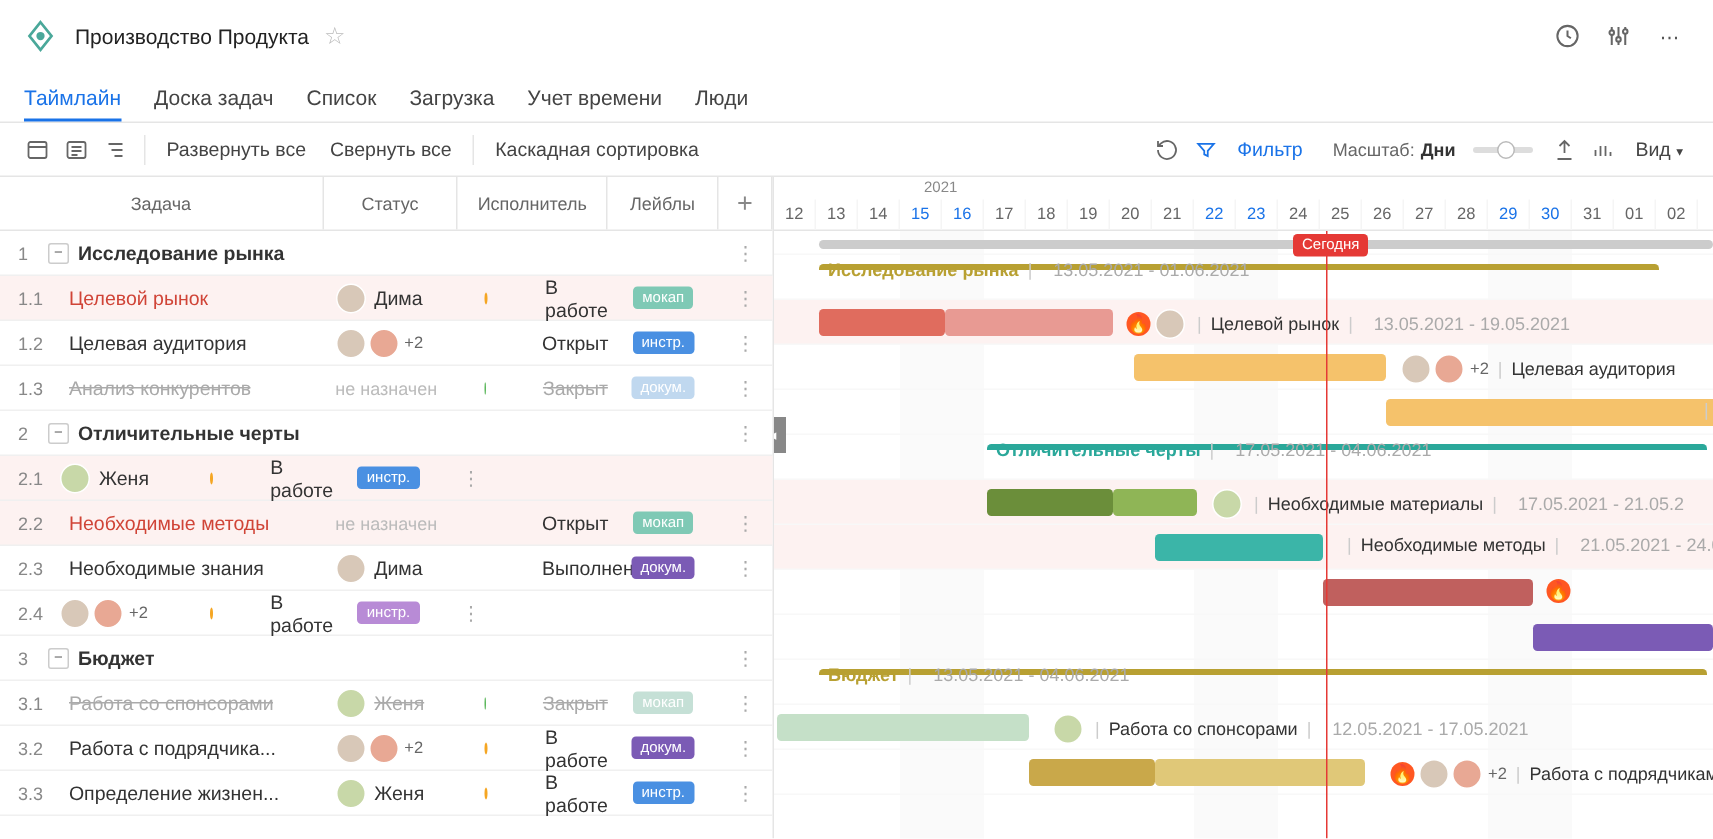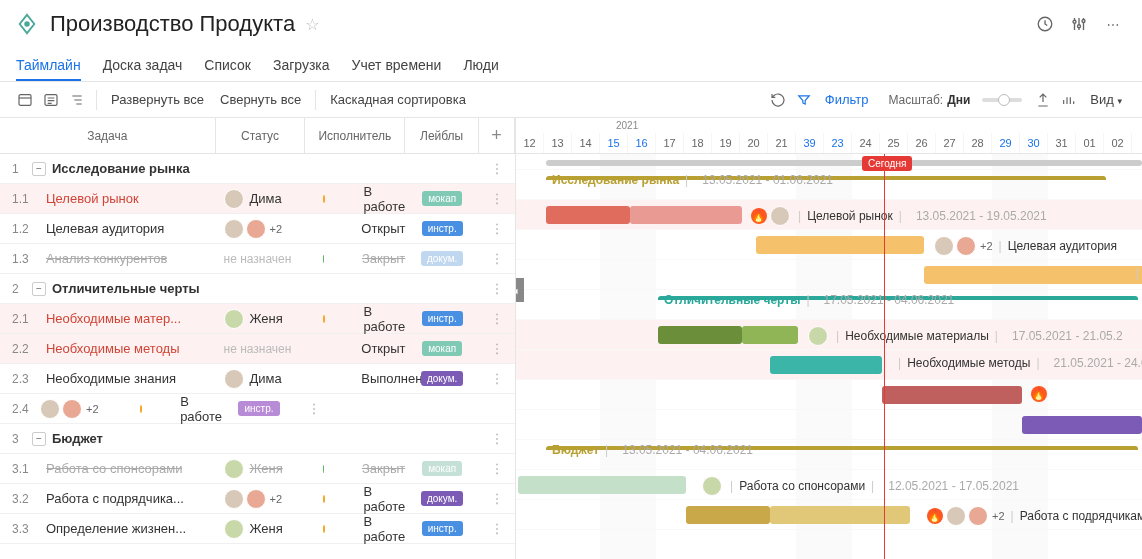--- a/index.html
+++ b/index.html
@@ -1,19 +1,19 @@
 <!DOCTYPE html>
 <html><head>
 <meta charset="utf-8">
 <style>
 *{box-sizing:border-box;margin:0;padding:0;}
 body{font-family:-apple-system,BlinkMacSystemFont,"Segoe UI",Arial,sans-serif;font-size:13px;color:#333;background:#fff;width:1142px;height:559px;overflow:hidden;}
 .hdr{display:flex;align-items:center;height:48px;padding:0 16px;}
 .logo{width:22px;height:22px;margin-right:12px;display:flex;align-items:center;justify-content:center;}
-.title{font-size:22px;font-weight:500;color:#222;}
+.title{font-size:14px;font-weight:500;color:#222;}
 .star{margin-left:10px;color:#bbb;font-size:16px;}
 .sp{flex:1;}
 .hicon{width:26px;height:26px;margin-left:8px;display:flex;align-items:center;justify-content:center;color:#555;cursor:pointer;}
 .tabs{display:flex;align-items:center;padding:0 16px;height:34px;border-bottom:1px solid #e5e5e5;}
 .tab{margin-right:22px;color:#444;cursor:pointer;font-size:14px;}
 .tab.active{color:#1a73e8;border-bottom:2px solid #1a73e8;padding-bottom:6px;margin-bottom:-8px;}
 .tbar{display:flex;align-items:center;height:36px;padding:0 12px;border-bottom:1px solid #e5e5e5;font-size:13px;}
 .tbtn{padding:4px 8px;color:#444;cursor:pointer;white-space:nowrap;}
 .ticon{width:26px;height:26px;display:flex;align-items:center;justify-content:center;color:#555;cursor:pointer;}
 .sep{width:1px;height:20px;background:#e5e5e5;margin:0 6px;}
@@ -246,24 +246,20 @@
             <span class="exp">−</span>
             <span class="task-name bold">Отличительные черты</span>
           </div>
     <div class="c-assignee"></div>
     <div class="c-status"></div>
     <div class="c-label"></div>
     <div class="c-more">⋮</div>
         </div>
         <div class="row overdue">
           <div class="c-num">2.1</div>
-    <div class="c-task">
-            <span style="width:14px;"></span>
-            <span class="task-name red">Необходимые матер...</span>
-          </div>
     <div class="c-assignee">
             <span class="av av3"></span>
             <span style="margin-left:4px;">Женя</span>
           </div>
     <div class="c-status">
             <span class="status-dot" style="background:#f5a623;"></span>
             <span>В работе</span>
           </div>
     <div class="c-label">
             <span class="lbl" style="background:#4a90e2;">инстр.</span>
@@ -402,21 +398,21 @@
           <div class="day">12</div>
           <div class="day">13</div>
           <div class="day">14</div>
           <div class="day we">15</div>
           <div class="day we">16</div>
           <div class="day">17</div>
           <div class="day">18</div>
           <div class="day">19</div>
           <div class="day">20</div>
           <div class="day">21</div>
-          <div class="day we">39</div>
+          <div class="day we">22</div>
           <div class="day we">23</div>
           <div class="day">24</div>
           <div class="day">25</div>
           <div class="day">26</div>
           <div class="day">27</div>
           <div class="day">28</div>
           <div class="day we">29</div>
           <div class="day we">30</div>
           <div class="day">31</div>
           <div class="day">01</div>

